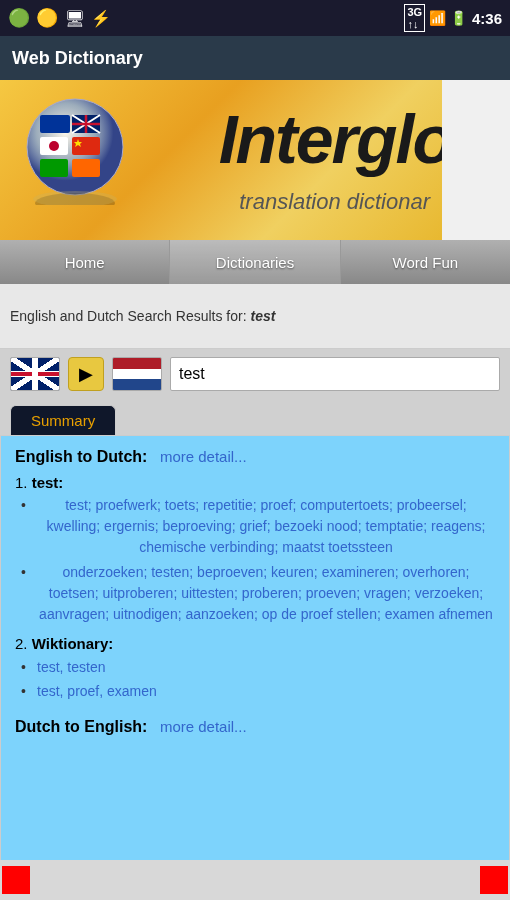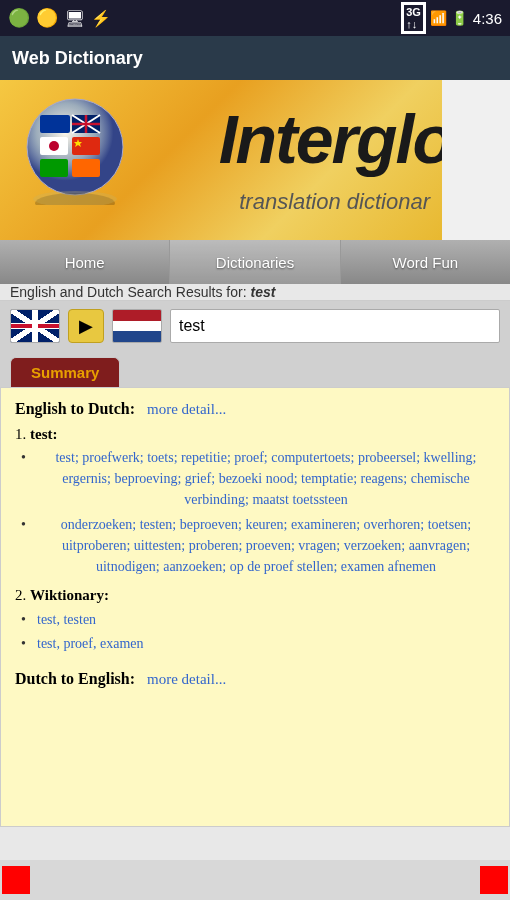--- a/index.html
+++ b/index.html
@@ -80,21 +80,21 @@
       cursor: pointer;
       text-shadow: 0 1px 2px rgba(0,0,0,0.5);
     }
     .nav-item:last-child { border-right: none; }
     .nav-item.active { background: rgba(255,255,255,0.15); }
 
     
     .search-header {
       background: #e8e8e8;
       border-bottom: 1px solid #ccc;
-      padding: 0 10px;
+      padding: 24px 10px;
       font-size: 14px;
       color: #333;
     }
     .search-header em { font-style: italic; font-weight: bold; }
 
     
     .search-row {
       background: #d0d0d0;
       padding: 8px 10px;
       display: flex;
@@ -194,38 +194,37 @@
 
     
     .tab-row {
       display: flex;
       background: #d0d0d0;
       padding: 6px 0 0 10px;
       gap: 0;
     }
     .tab {
       padding: 6px 20px;
-      background: #7f1d1d;
+      background: #0f172a;
       border-radius: 6px 6px 0 0;
       border: 1px solid #ccc;
       border-bottom: none;
       font-size: 15px;
-      font-weight: bold;
+      font-weight: normal;
       color: #e8a000;
       cursor: pointer;
     }
 
     
     .result-box {
-      background: #fef9c3;
+      background: #7dd3fc;
       border: 1px solid #ccc;
       margin: 0;
       padding: 12px 14px;
       min-height: 440px;
-      font-family: Liberation Serif, serif;
     }
 
     .section-title {
       font-size: 16px;
       font-weight: bold;
       margin-bottom: 6px;
     }
     .section-title .more-link { color: #3366cc; font-weight: normal; margin-left: 8px; font-size: 15px; }
 
     .bullet-list { list-style: none; padding-left: 4px; margin-bottom: 10px; }
@@ -301,24 +300,24 @@
 
   <div class="status-bar">
     <div class="status-left">
 
       <span style="font-size:18px;">🟢</span>
       <span style="font-size:18px;">🟡</span>
       <span style="font-size:16px; color:white;">🖥</span>
       <span style="font-size:16px; color:white;">⚡</span>
     </div>
     <div class="status-right">
-      <span style="font-size:11px; border:3px solid #ffffff; padding:1px 2px;">3G<br style="line-height:0">↑↓</span>
+      <span style="font-size:11px; border:1px solid #ffffff; padding:1px 2px;">3G<br style="line-height:0">↑↓</span>
       <span style="font-size:14px;">📶</span>
       <span style="font-size:14px;">🔋</span>
-      <span style="font-size:15px; font-weight:normal;">4:36</span>
+      <span style="font-size:15px; font-weight:bold;">4:36</span>
     </div>
   </div>
 
   <div class="title-bar">
     <span class="title-bar-text">Web Dictionary</span>
   </div>
 
   <div class="banner">
 
     <div class="banner-globe">

